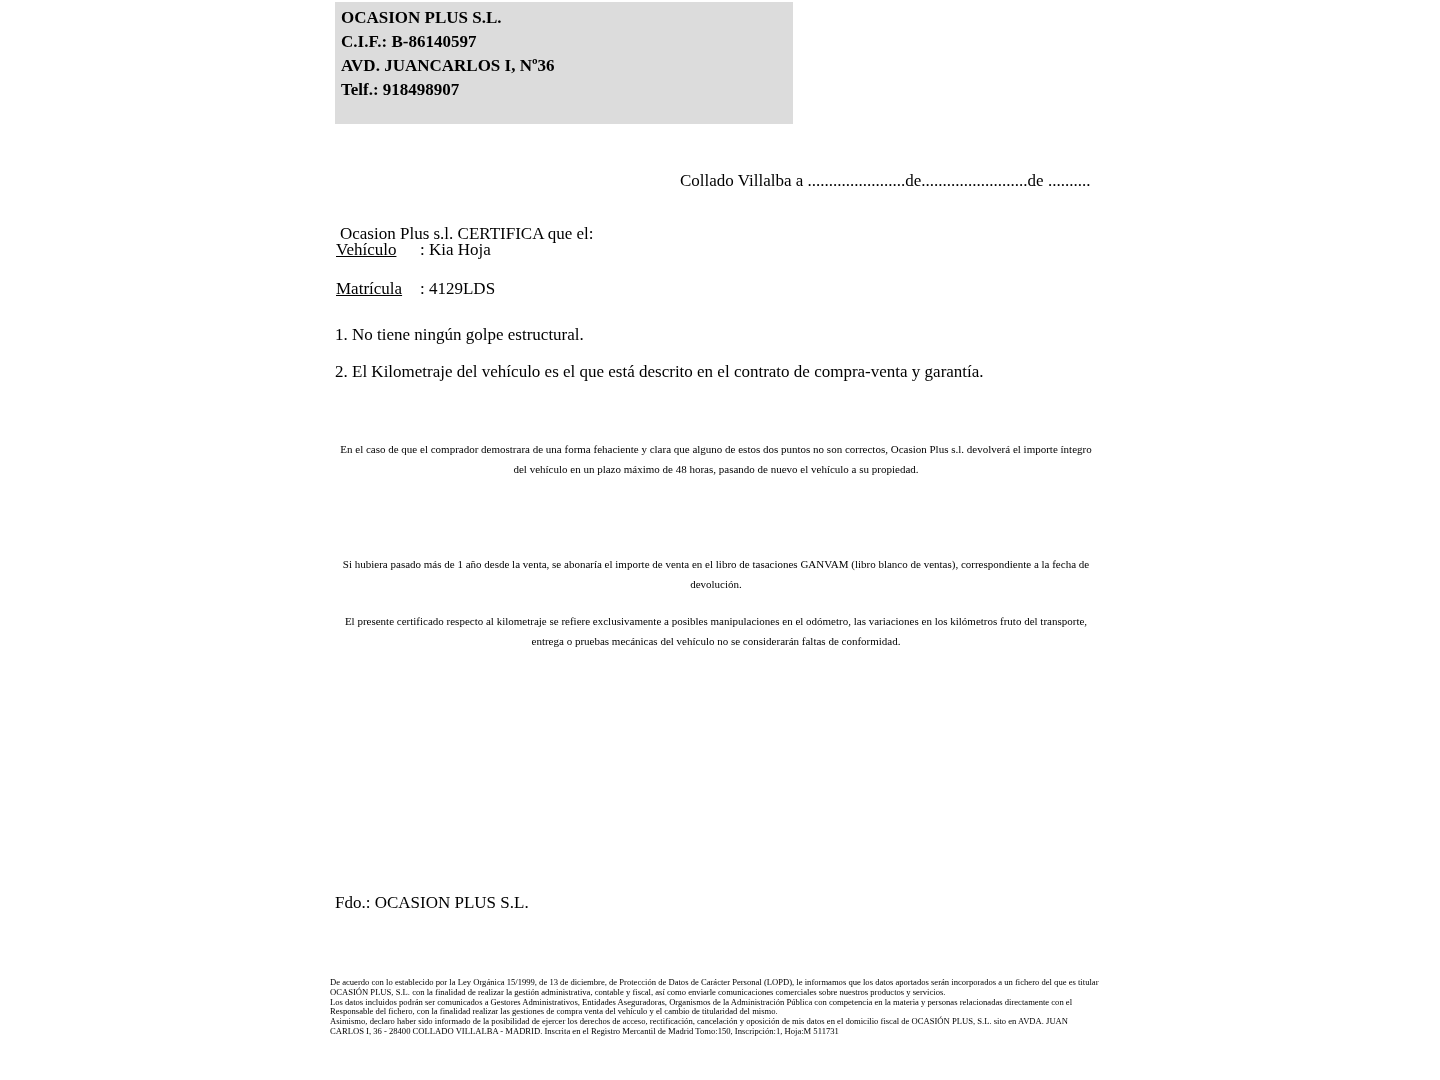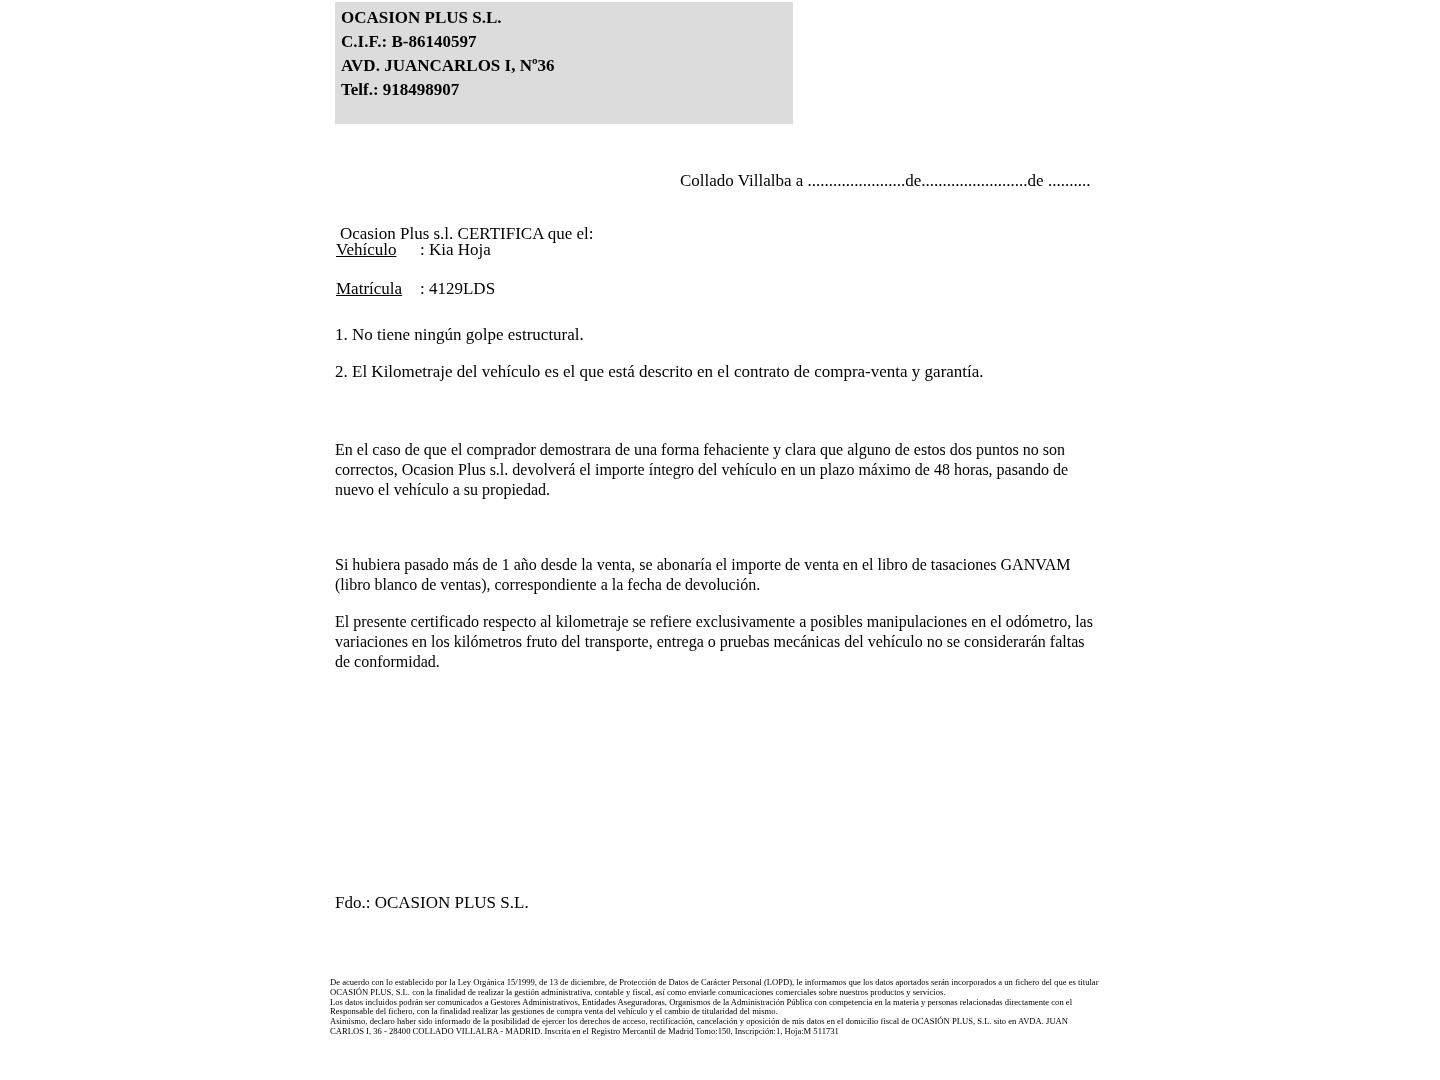--- a/index.html
+++ b/index.html
@@ -66,22 +66,23 @@
     width: 770px;
     font-size: 17px;
     line-height: 19.5px;
   }
   .point.p1 { top: 325px; }
   .point.p2 { top: 362px; }
   .para {
     position: absolute;
     left: 335px;
     width: 762px;
-    font-size: 16px;
+    font-size: 11px;
     line-height: 19.8px;
+    text-align: center;
   }
   .para.pa1 { top: 440px; }
   .para.pa2 { top: 514px; }
   .para.pa3 { top: 555px; }
   .para.pa4 { top: 612px; }
   .signature {
     position: absolute;
     left: 335px;
     top: 863px;
     font-size: 17px;

